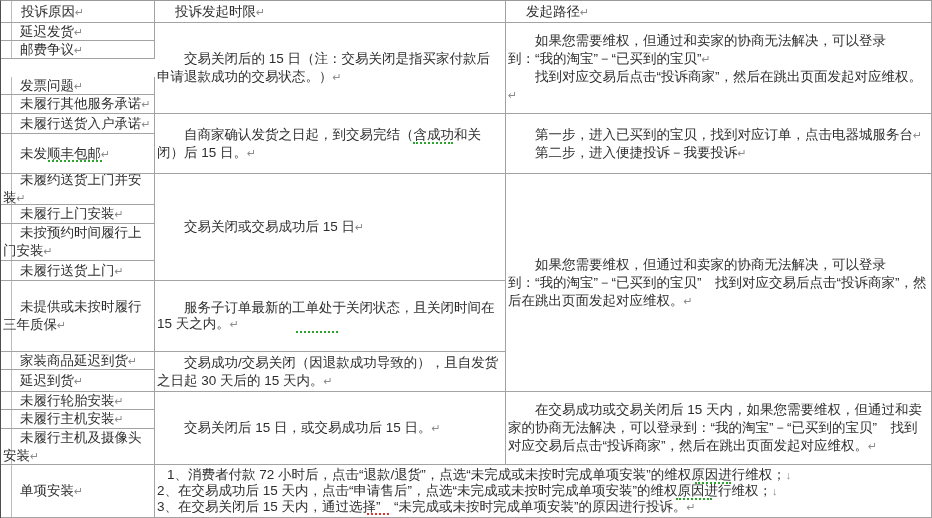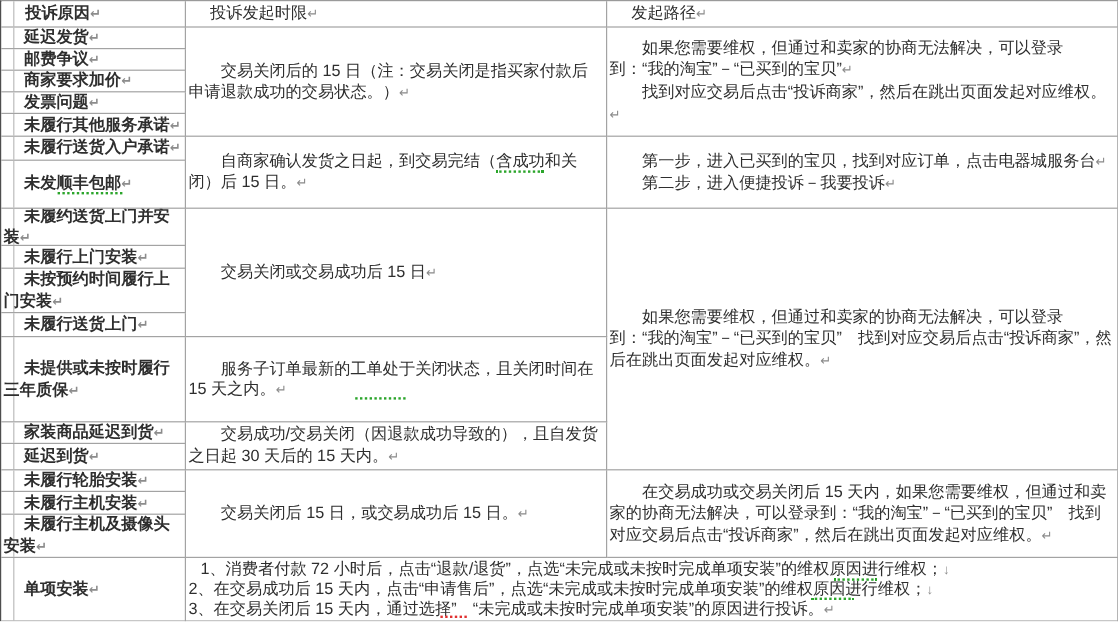--- a/index.html
+++ b/index.html
@@ -18,21 +18,21 @@
     background:#ffffff;
   }
   .c {
     border-right:1px solid #a3a3a3; border-bottom:1px solid #a3a3a3;
     display:flex; flex-direction:column; justify-content:center;
     padding:0 2px; overflow:hidden; box-sizing:border-box; min-width:0;
   }
   .c p { margin:0; line-height:18px; text-indent:27px; word-break:break-all; }
   .col1 {
     background-image:linear-gradient(#bcbcbc,#bcbcbc);
-    background-size:1px 100%; background-position:10px 0; background-repeat:no-repeat;font-weight:bold;
+    background-size:1px 100%; background-position:10px 0; background-repeat:no-repeat;
   }
   .col1 p { text-indent:17px; }
   .hdr p { text-indent:18px; }
   .lh16 p { line-height:16px; }
   .bottom p { text-indent:0; }
   .bottom p:first-child { text-indent:10px; }
   .mk { color:#8c8c8c; font-size:11px; }
   .sq { position:absolute; height:0; border-bottom:2px dotted #2ba52b; pointer-events:none; }
   .sq.red { border-bottom-color:#e03030; }
 </style>
@@ -50,23 +50,20 @@
       </div>
     <div class="c hdr" style="grid-area:1/3/2/4">
         <p>发起路径<span class="mk">↵</span></p>
       </div>
 
     <div class="c col1" style="grid-area:2/1/3/2">
         <p>延迟发货<span class="mk">↵</span></p>
       </div>
     <div class="c col1" style="grid-area:3/1/4/2">
         <p>邮费争议<span class="mk">↵</span></p>
-      </div>
-    <div class="c col1" style="grid-area:4/1/5/2">
-        <p>商家要求加价<span class="mk">↵</span></p>
       </div>
     <div class="c col1" style="grid-area:5/1/6/2">
         <p>发票问题<span class="mk">↵</span></p>
       </div>
     <div class="c col1" style="grid-area:6/1/7/2">
         <p>未履行其他服务承诺<span class="mk">↵</span></p>
       </div>
     <div class="c col1" style="grid-area:7/1/8/2">
         <p>未履行送货入户承诺<span class="mk">↵</span></p>
       </div>

